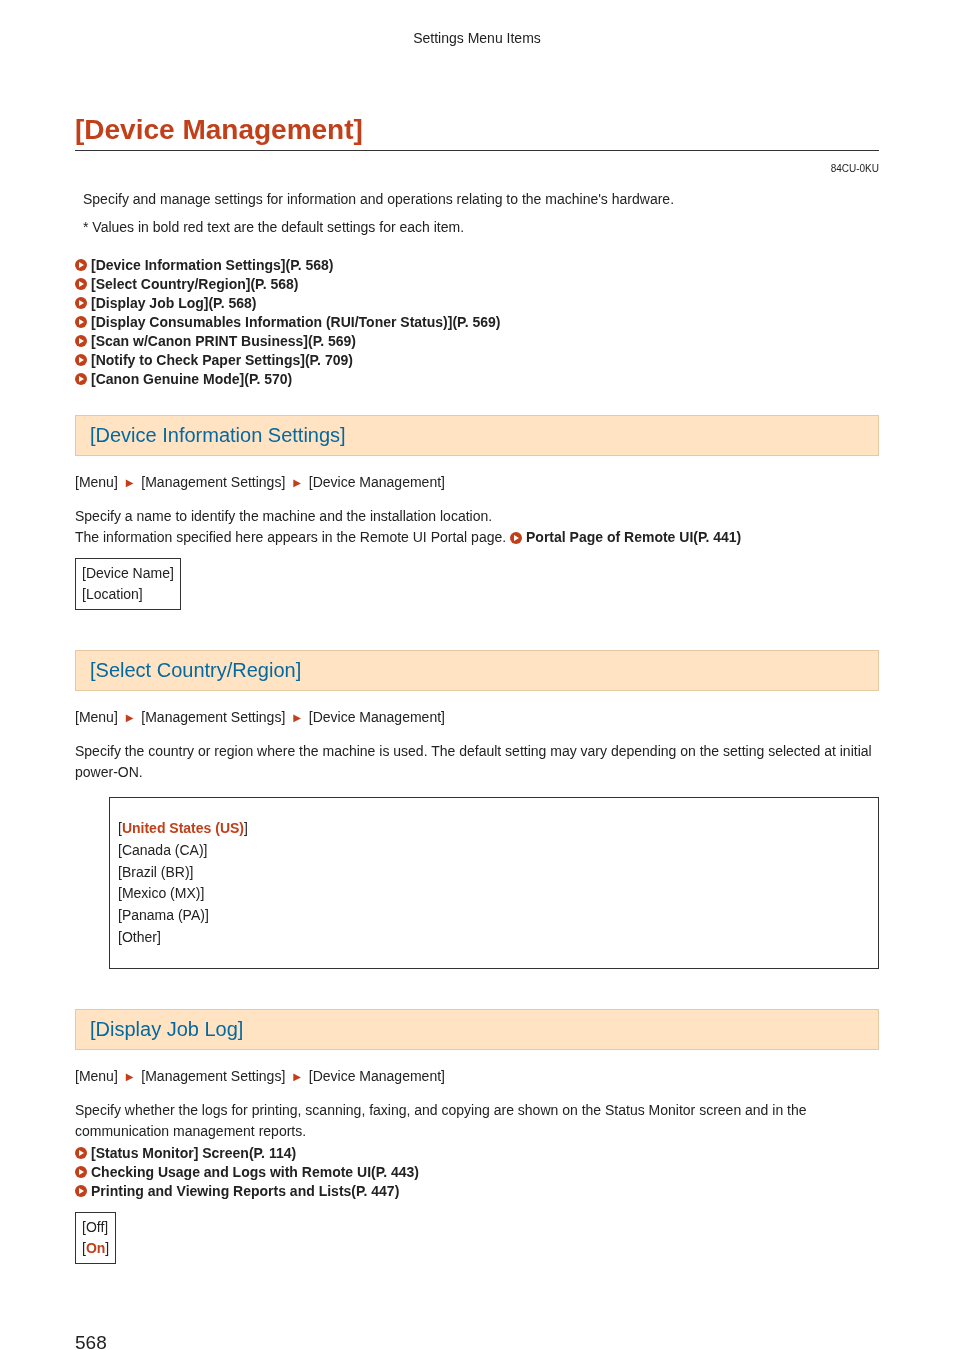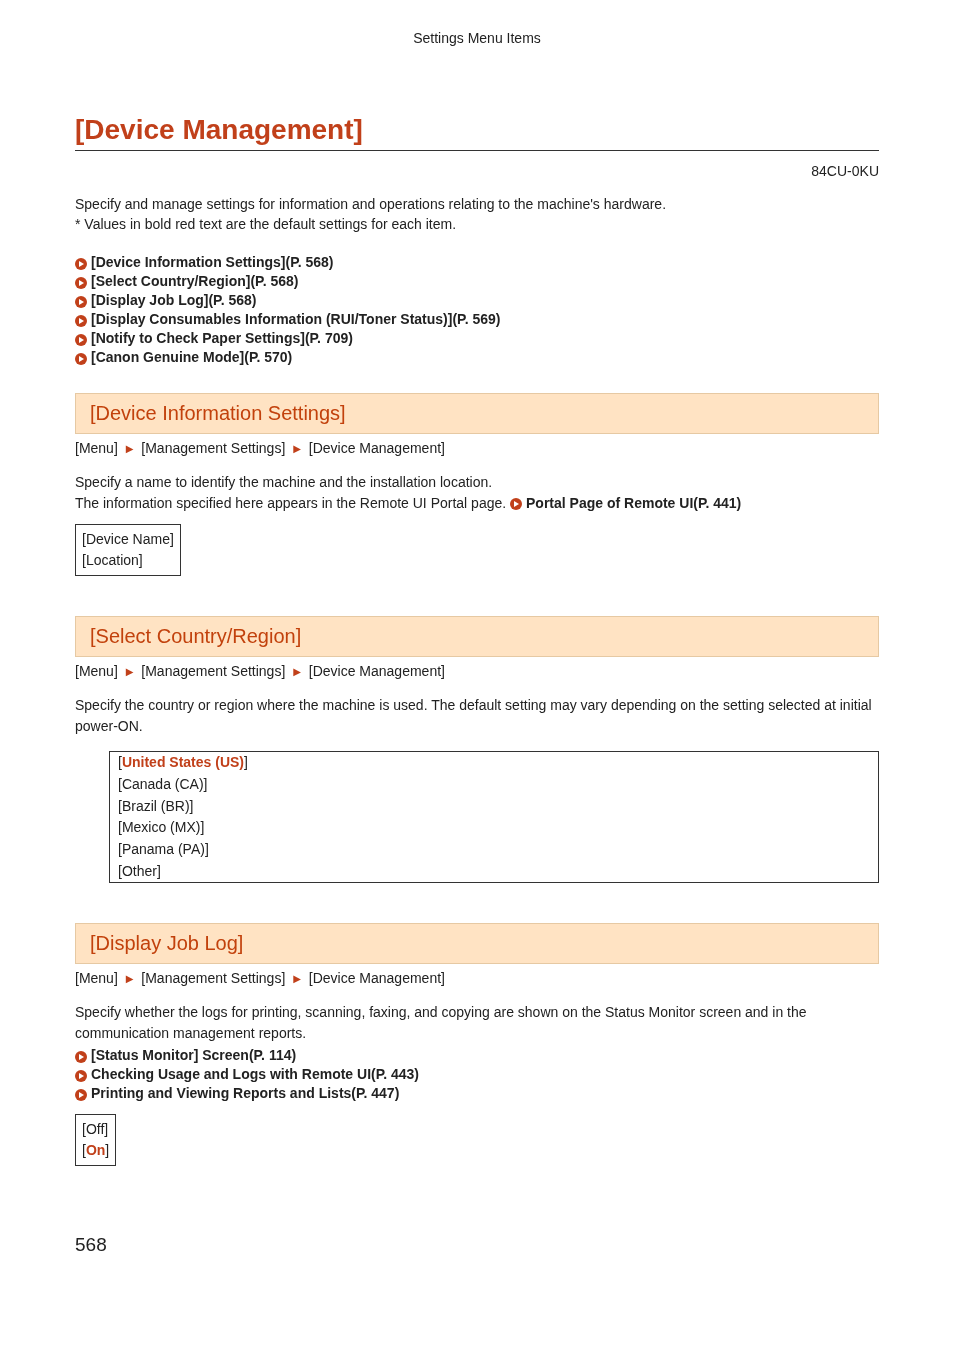--- a/index.html
+++ b/index.html
@@ -28,34 +28,34 @@
     color: #c1401a;
     margin: 0 0 4px 0;
   }
   .title-rule {
     border: none;
     border-top: 1px solid #333;
     margin: 0 0 6px 0;
   }
   .doc-id {
     text-align: right;
-    font-size: 14px;
+    font-size: 10px;
     margin: 12px 0 16px 0;
   }
   .intro p {
-    margin: 0;
+    margin: 8px;
     line-height: 1.4;
   }
   .toc {
     margin-top: 20px;
     margin-bottom: 28px;
   }
   .toc-row {
     display: flex;
-    align-items: flex-end;
+    align-items: center;
     margin: 3px 0;
     font-weight: bold;
   }
   .bullet-icon {
     display: inline-block;
     width: 12px;
     height: 12px;
     background: #c1401a;
     border-radius: 50%;
     position: relative;
@@ -69,22 +69,22 @@
     top: 3px;
     border-style: solid;
     border-width: 3px 0 3px 5px;
     border-color: transparent transparent transparent #fff;
   }
   .section-header {
     background: #ffe3c3;
     border: 1px solid #e6c9a3;
     padding: 8px 14px;
     font-size: 20px;
-    color: #c2410c;
-    margin-bottom: 6px;
+    color: #0369a1;
+    margin-bottom: 18px;
   }
   .breadcrumb {
     margin-bottom: 16px;
   }
   .bc-arrow {
     color: #c1401a;
     font-size: 10px;
     padding: 0 4px;
     vertical-align: 1px;
   }
@@ -105,21 +105,21 @@
   .values-box {
     display: inline-block;
     border: 1px solid #333;
     padding: 4px 6px;
     margin: 10px 16px 28px 0;
     line-height: 1.5;
   }
   .values-box-wide {
     display: block;
     border: 1px solid #333;
-    padding: 0 8px;
+    padding: 20px 8px;
     margin: 10px 0 28px 34px;
     line-height: 1.55;
   }
   .default-val {
     color: #c1401a;
     font-weight: bold;
   }
   .section-spacer {
     height: 12px;
   }
@@ -159,20 +159,24 @@
       <span class="bullet-icon"></span>
       <a class="xref">[Select Country/Region](P. 568)</a>
     </div>
     <div class="toc-row">
       <span class="bullet-icon"></span>
       <a class="xref">[Display Job Log](P. 568)</a>
     </div>
     <div class="toc-row">
       <span class="bullet-icon"></span>
       <a class="xref">[Display Consumables Information (RUI/Toner Status)](P. 569)</a>
+    </div>
+    <div class="toc-row">
+      <span class="bullet-icon"></span>
+      <a class="xref">[Scan w/Canon PRINT Business](P. 569)</a>
     </div>
     <div class="toc-row">
       <span class="bullet-icon"></span>
       <a class="xref">[Notify to Check Paper Settings](P. 709)</a>
     </div>
     <div class="toc-row">
       <span class="bullet-icon"></span>
       <a class="xref">[Canon Genuine Mode](P. 570)</a>
     </div>
   </div>

